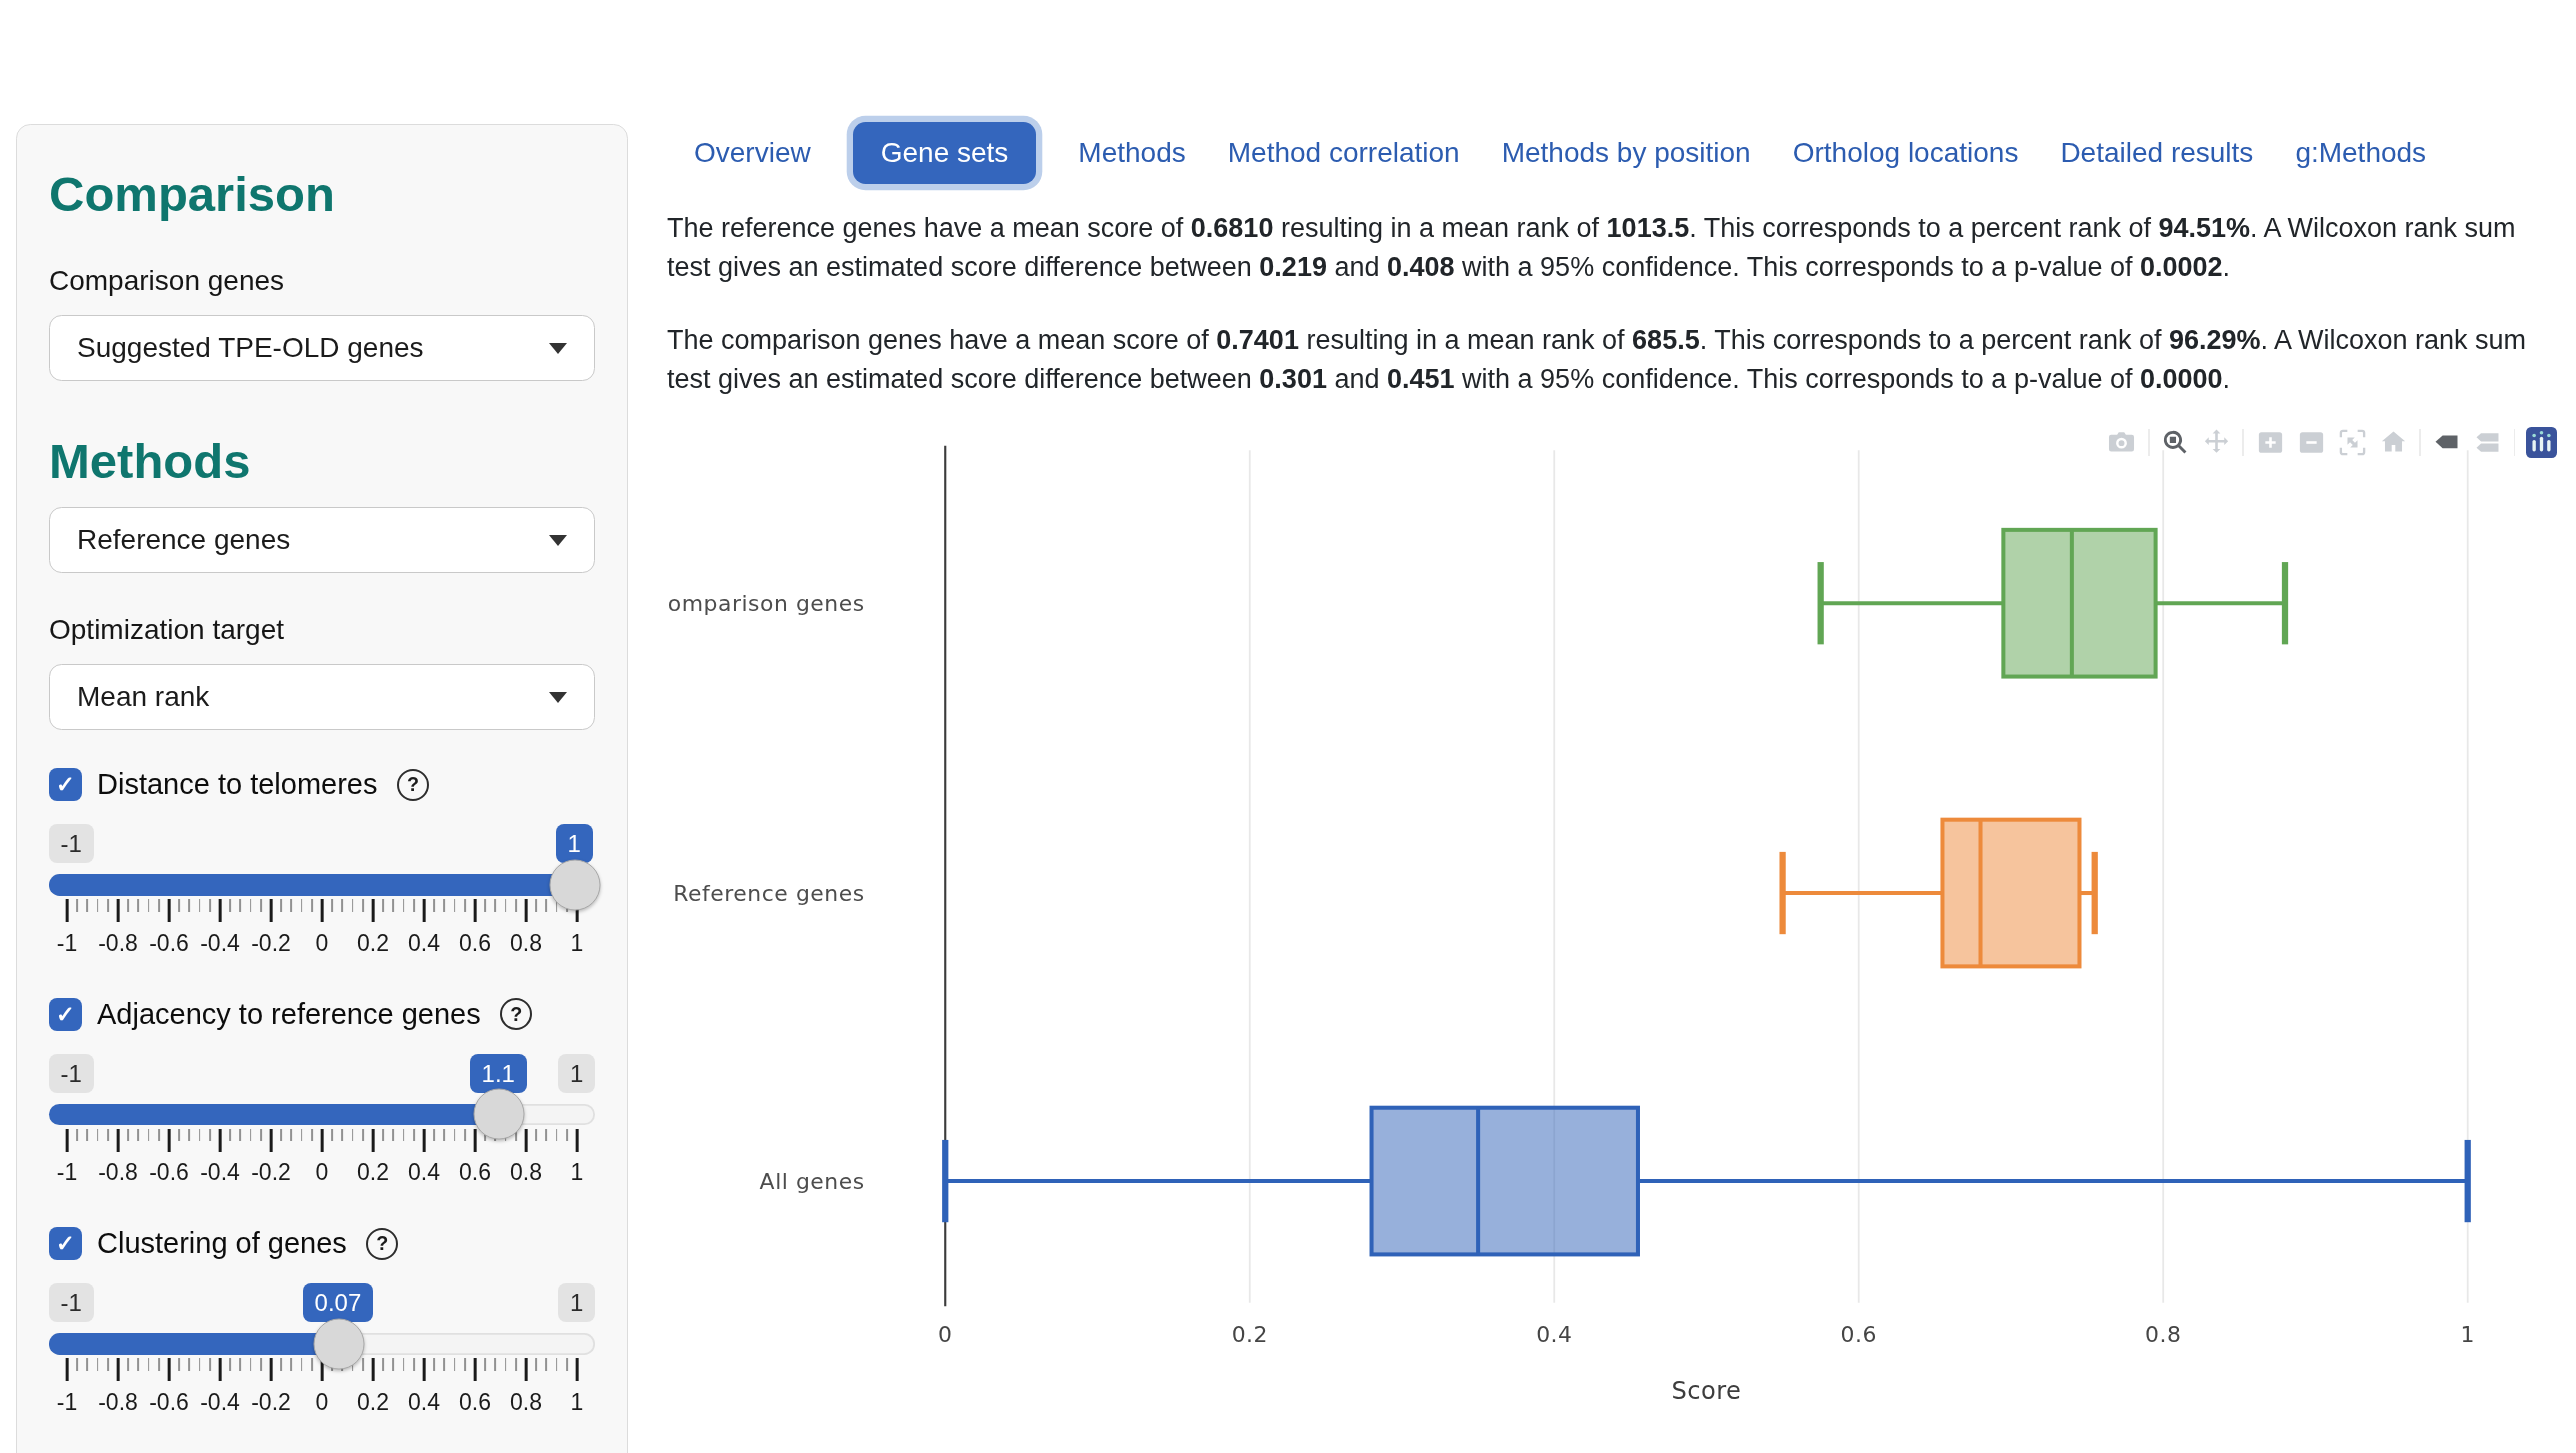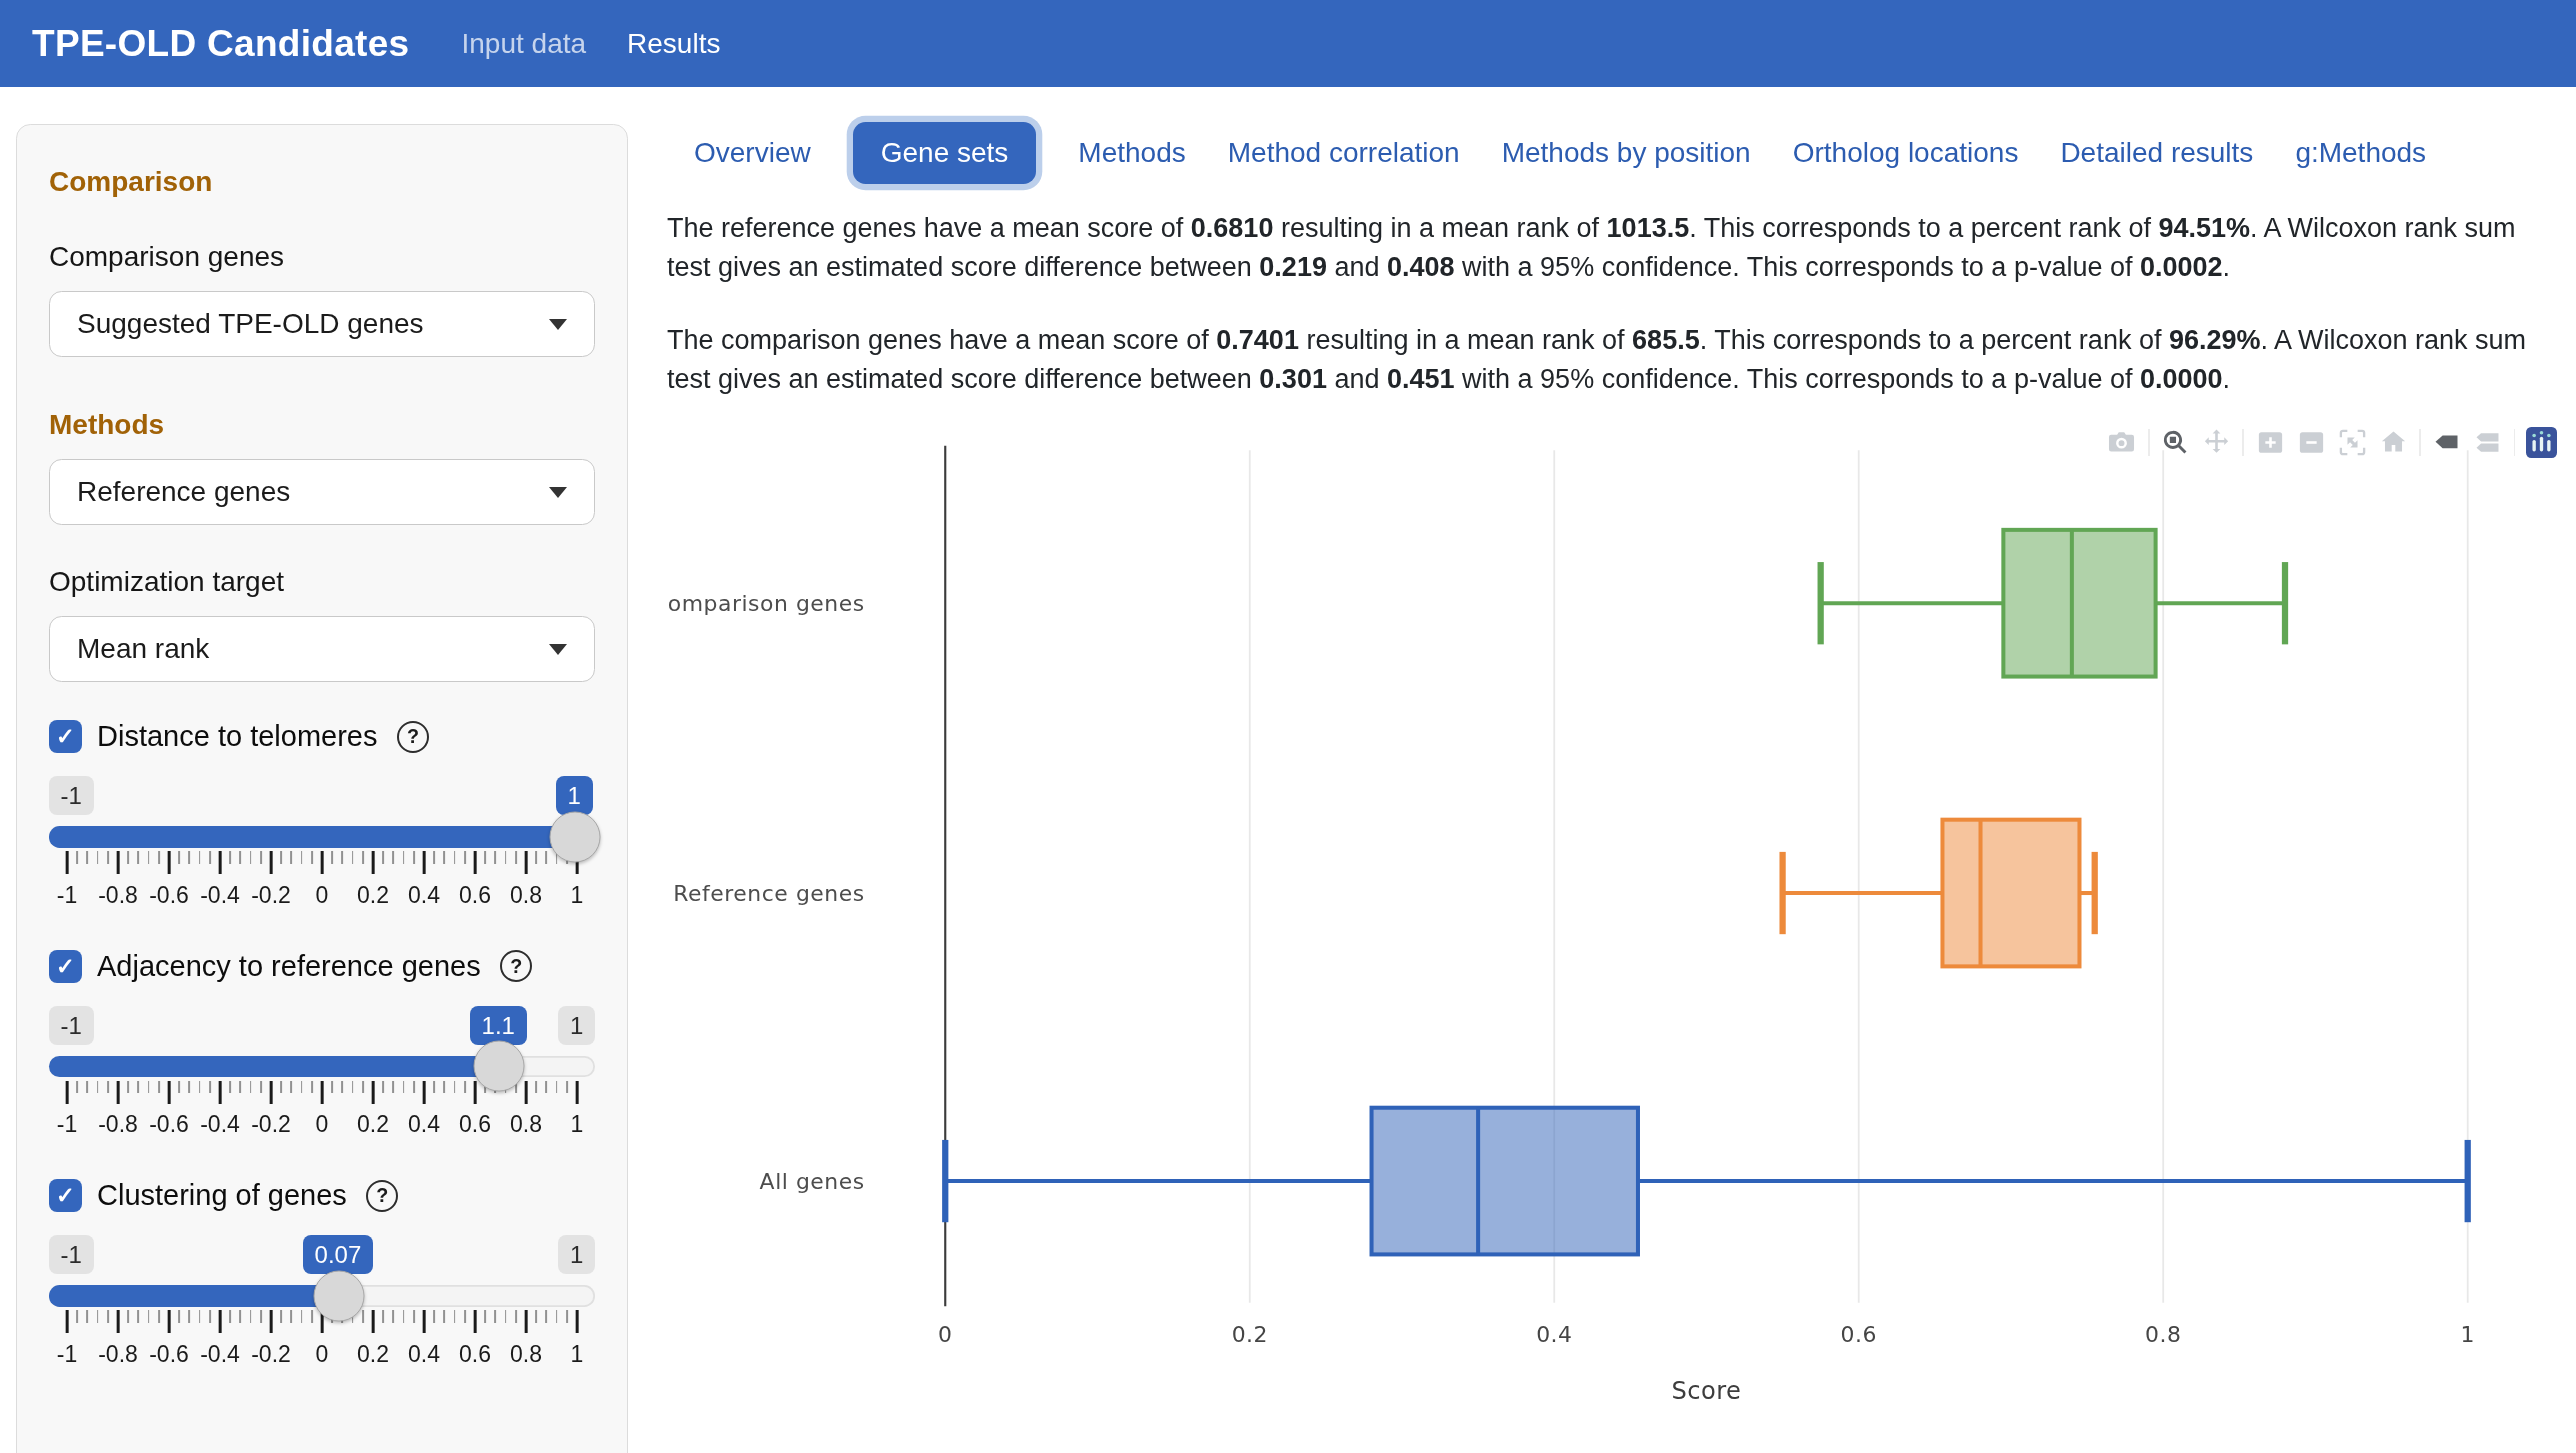--- a/index.html
+++ b/index.html
@@ -10,21 +10,21 @@
   .navbar{position:absolute;top:0;left:0;right:0;height:87px;background:#3466bd;
           display:flex;align-items:center;padding:0 32px;box-sizing:border-box;}
   .brand{color:#fff;font-size:37px;font-weight:bold;letter-spacing:0.3px;}
   .nav-links{display:flex;gap:41px;margin-left:52px;align-items:center;}
   .nav-link{font-size:28px;color:rgba(255,255,255,.72);cursor:pointer;}
   .nav-link.active{color:#ffffff;}
 
   
   .sidebar{position:absolute;left:16px;top:124px;width:612px;height:1521px;background:#f8f8f8;
            border:1.8px solid #dcdcdc;border-radius:14.3px;box-sizing:border-box;padding:21.5px 32px;overflow:hidden;}
-  .sideheading{font-size:28px;font-weight:bold;color:#a16207;margin:19.7px 0 0;}
+  .sideheading{font-size:49px;font-weight:bold;color:#0f766e;margin:19.7px 0 0;}
   .sideheading.methods{margin-top:52px;}
   .flabel{font-size:28px;color:#161616;margin-top:41px;}
   .flabel.first{margin-top:43px;}
   .select{margin-top:18px;height:66px;background:#fff;border:1.8px solid #c9c9c9;border-radius:12.5px;
           display:flex;align-items:center;justify-content:space-between;padding:0 27px;
           font-size:28px;color:#1b1b1b;cursor:pointer;box-sizing:border-box;}
   .caret{width:0;height:0;border-left:9.8px solid transparent;border-right:9.8px solid transparent;
          border-top:11.6px solid #333;}
 
   .method{margin-top:38px;}
@@ -75,27 +75,20 @@
   .plot-svg{position:absolute;left:0;top:0;}
   .cat-label{font-family:"DejaVu Sans",sans-serif;font-size:24.5px;fill:#4d4d4d;letter-spacing:.6px;}
   .xtick-label{font-family:"DejaVu Sans",sans-serif;font-size:24.5px;fill:#454545;letter-spacing:.5px;}
   .axis-title{font-family:"DejaVu Sans",sans-serif;font-size:27px;fill:#3d3d3d;letter-spacing:.5px;}
 </style>
 </head>
 <body>
 
 <div class="page">
 
-  <div class="navbar">
-    <div class="brand">TPE-OLD Candidates</div>
-    <div class="nav-links">
-      <div class="nav-link">Input data</div>
-      <div class="nav-link active">Results</div>
-    </div>
-  </div>
 
   <div class="sidebar">
     <div class="sideheading">Comparison</div>
     <div class="flabel first">Comparison genes</div>
     <div class="select">
       <span>Suggested TPE-OLD genes</span>
       <span class="caret"></span>
     </div>
 
     <div class="sideheading methods">Methods</div>

